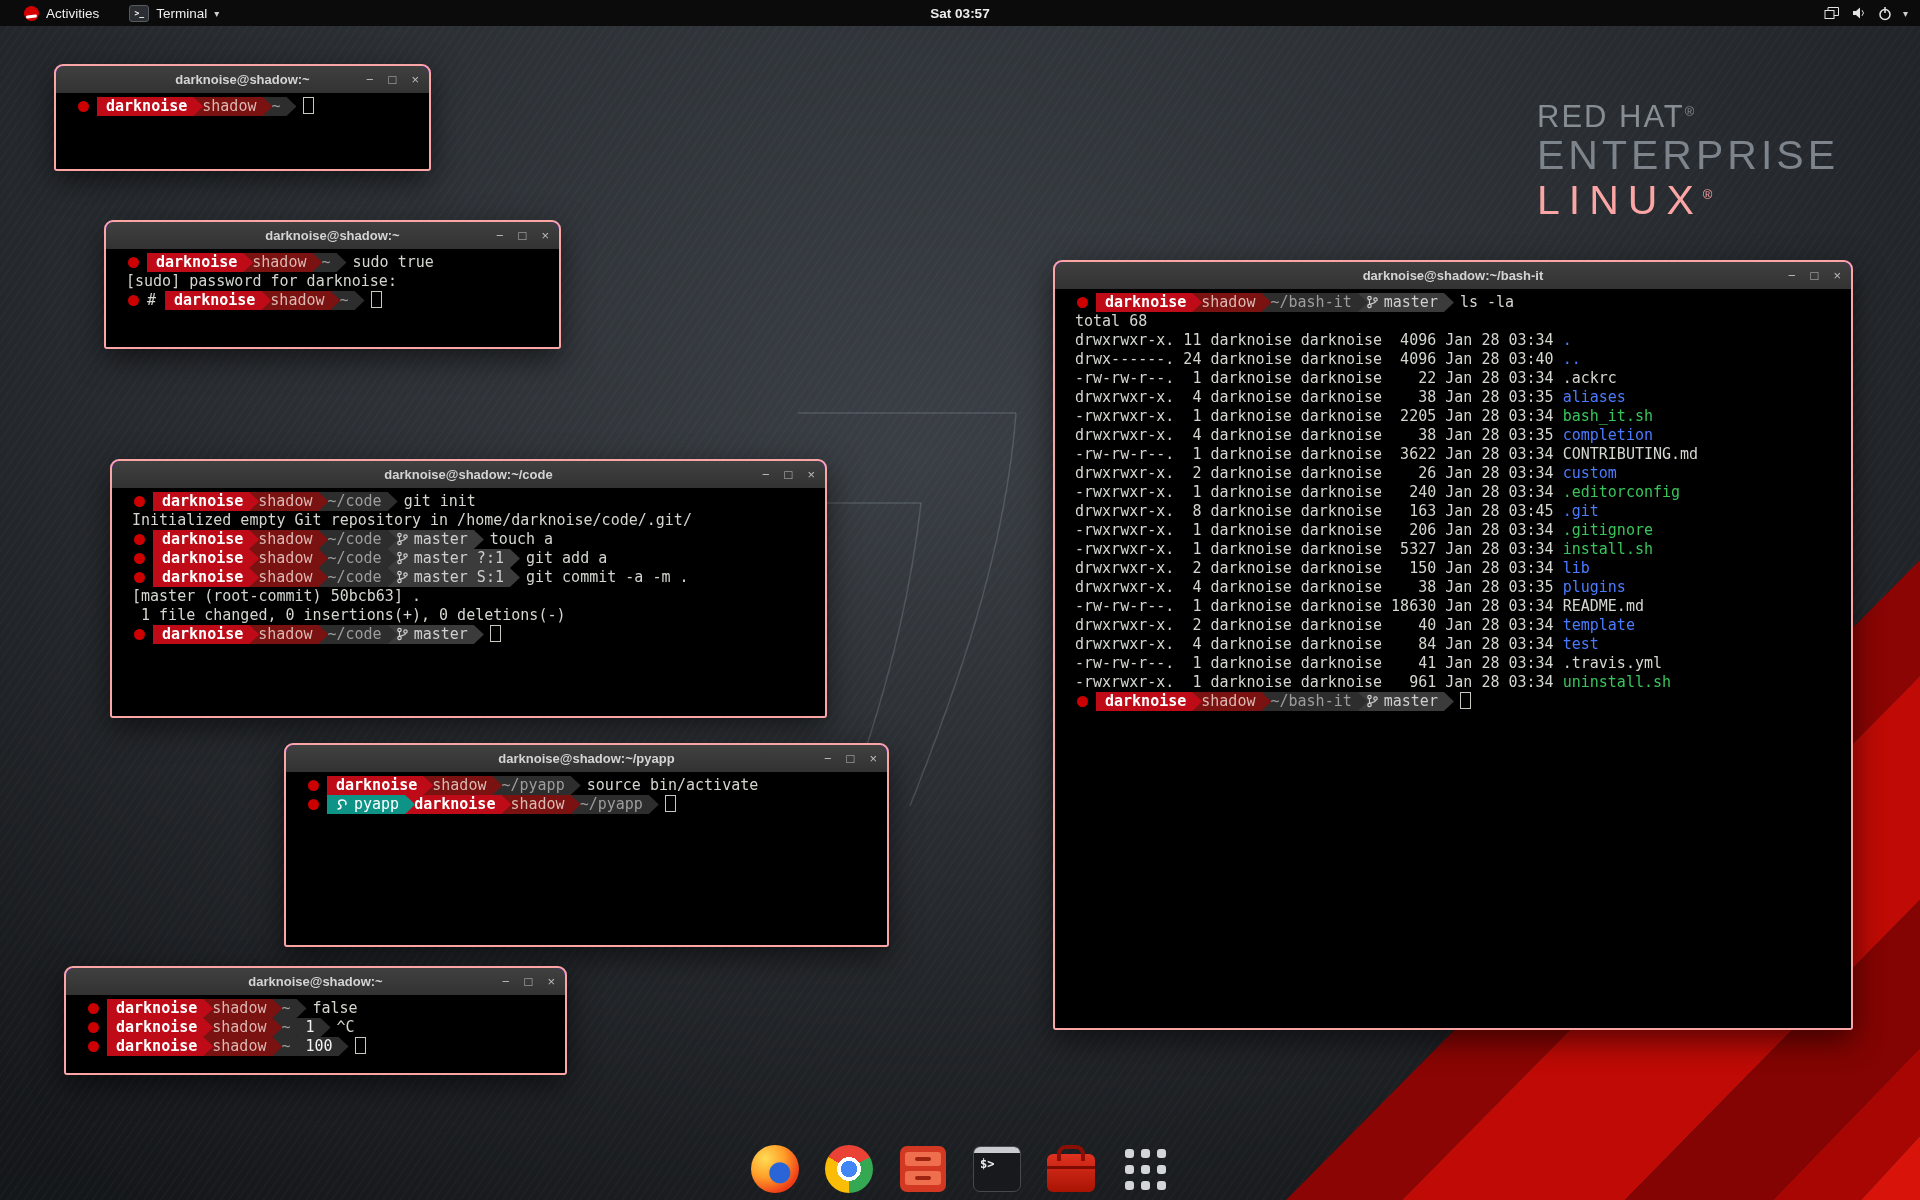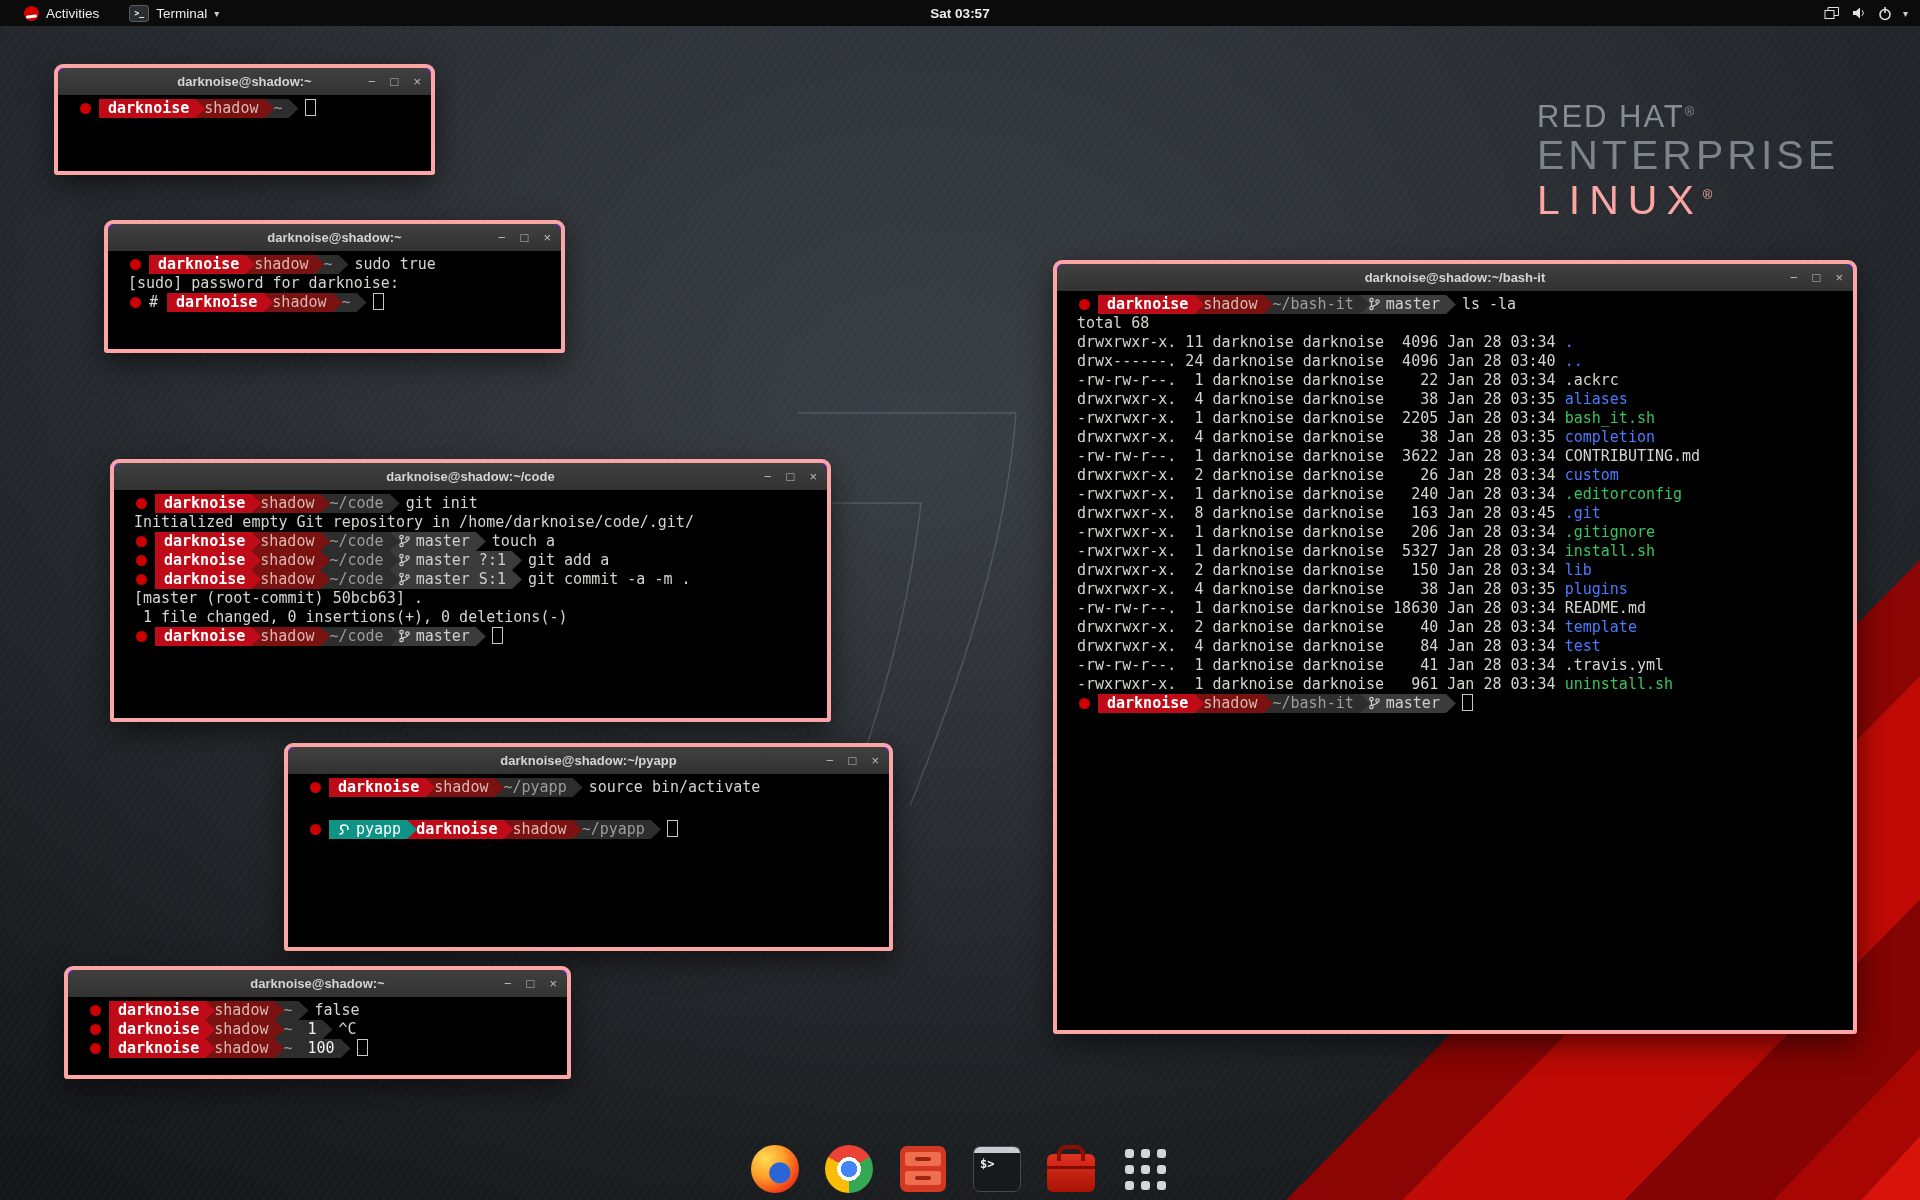--- a/index.html
+++ b/index.html
@@ -31,21 +31,21 @@
   .tb-left{display:flex;align-items:center;gap:22px;padding-left:20px;}
   .tb-activities,.tb-app{display:flex;align-items:center;gap:7px;height:26px;padding:0 4px;}
   .hat-logo{display:inline-block;width:15px;height:15px;border-radius:50%;background:#d40000;position:relative;}
   .hat-logo::after{content:"";position:absolute;left:2px;right:2px;bottom:3px;height:3px;background:#fff;border-radius:2px;transform:rotate(-8deg);}
   .tb-term-ico{display:inline-flex;align-items:center;justify-content:center;width:18px;height:15px;background:#2b2f33;border:1px solid #565b60;border-radius:3px;font:700 8px "DejaVu Sans Mono",monospace;color:#fff;}
   .caret{font-size:10px;color:#cfcfcf;}
   .tb-clock{position:absolute;left:50%;transform:translateX(-50%);font-weight:bold;}
   .tb-right{position:absolute;right:12px;top:0;height:26px;display:flex;align-items:center;gap:11px;}
   
   .window{
-    position:absolute;background:#6d28d9;border:4px solid #fca5a5;
+    position:absolute;background:#6d28d9;border:2px solid #fca5a5;
     border-radius:9px 9px 3px 3px;box-shadow:0 10px 30px rgba(0,0,0,0.55);
     z-index:10;overflow:hidden;
   }
   .window.focused{z-index:12;}
   .titlebar{
     height:27px;background:linear-gradient(#404040,#323232);
     border-bottom:1px solid #1b1b1b;border-radius:8px 8px 0 0;
     position:relative;display:flex;align-items:center;justify-content:center;
   }
   .title{font-size:13px;font-weight:bold;color:#d4d4d4;}
@@ -59,21 +59,21 @@
     line-height:19px;height:19px;white-space:pre;
     font-family:"DejaVu Sans Mono",monospace;font-size:15px;color:var(--term-fg);
   }
   .hat{display:inline-block;width:11px;height:11px;border-radius:50%;background:var(--accent-red);margin:0 8px 0 2px;vertical-align:-1px;}
   .seg{display:inline-block;position:relative;height:19px;padding:0 16px 0 9px;margin-right:-10px;
        clip-path:polygon(0 0,calc(100% - 10px) 0,100% 50%,calc(100% - 10px) 100%,0 100%);}
   .seg.user{background:var(--seg-user-bg);color:var(--seg-user-fg);font-weight:bold;}
   .seg.host{background:var(--seg-host-bg);color:var(--seg-host-fg);}
   .seg.path{background:var(--seg-path-bg);color:var(--seg-path-fg);}
   .seg.git{background:var(--seg-git-bg);color:var(--seg-git-fg);}
-  .seg.venv{background:var(--seg-venv-bg);color:var(--seg-venv-fg);margin-top:23px;}
+  .seg.venv{background:var(--seg-venv-bg);color:var(--seg-venv-fg);}
   .seg.exit{background:var(--seg-exit-bg);color:var(--seg-exit-fg);}
   .segicon{margin-right:6px;}
   .segicon svg{vertical-align:-2px;}
   .seg + .tok-txt{padding-left:16px;}
   .cursor{display:inline-block;width:9px;height:15px;border:1px solid #c6cabf;vertical-align:-3px;}
   .seg + .cursor{margin-left:16px;}
   .lsname.dir{color:var(--ls-dir);}
   .lsname.exec{color:var(--ls-exec);}
   .lsname.file{color:var(--ls-file);}
   

